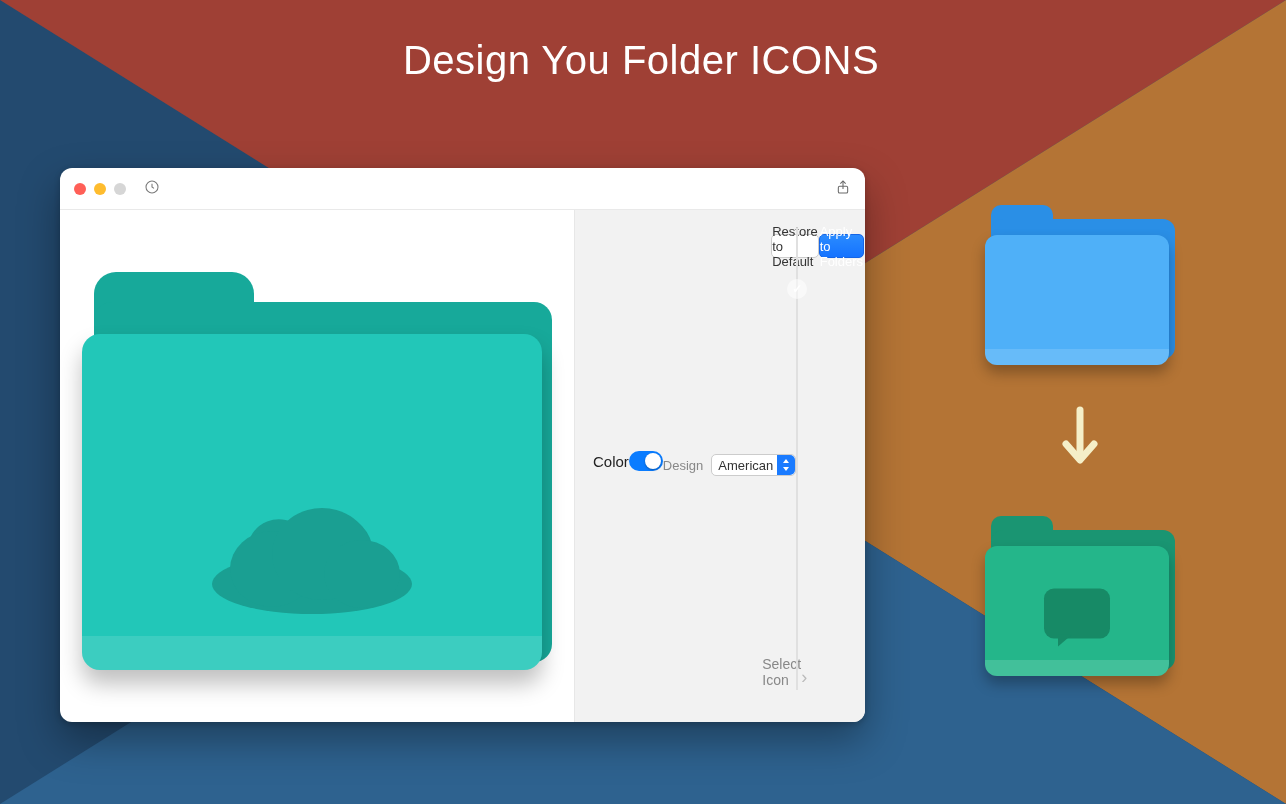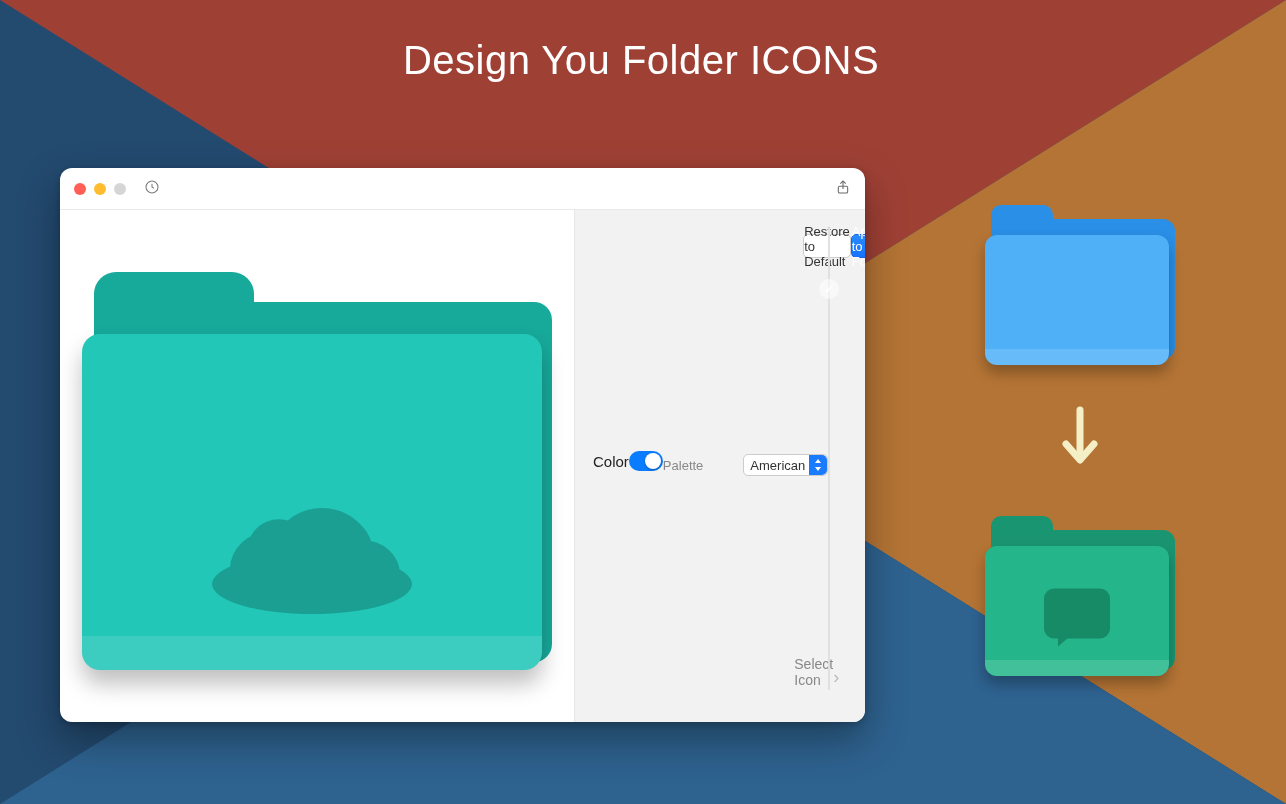--- a/index.html
+++ b/index.html
@@ -133,21 +133,21 @@
   }
   .palette-row {
     display: flex; align-items: center; gap: 8px;
     margin: 6px 0 8px 0;
   }
   .palette-label { color: #888; font-size: 13px; }
   .palette-select {
     flex: 1; height: 22px;
     background: #fff; border: 1px solid #ccc; border-radius: 5px;
     font-size: 13px; padding: 0 22px 0 6px;
-    display: flex; align-items: center; position: relative; margin-left: 32px;
+    display: flex; align-items: center; position: relative;
   }
   .palette-select .arrows {
     position: absolute; right: 0; top: 0; bottom: 0; width: 18px;
     background: #1a7bff; border-radius: 0 5px 5px 0;
     display: flex; align-items: center; justify-content: center;
   }
   .palette-select .arrows svg { width: 8px; height: 12px; }
   .swatches {
     display: grid; grid-template-columns: repeat(5,1fr);
     grid-auto-rows: 40px;
@@ -259,21 +259,21 @@
         </div>
       </div>
     </div>
 
     <div class="side">
       <div class="section-head">
         <span>Color</span>
         <div class="toggle"></div>
       </div>
       <div class="palette-row">
-        <span class="palette-label">Palette</span>
+        <span class="palette-label">Design</span>
         <div class="palette-select">
           <span>American</span>
           <span class="arrows">
             <svg viewBox="0 0 8 12">
                 <path fill="#fff" d="M4 0l3 4H1zM4 12L1 8h6z"></path>
               </svg>
           </span>
         </div>
       </div>
       <div class="swatches" id="swatches">

